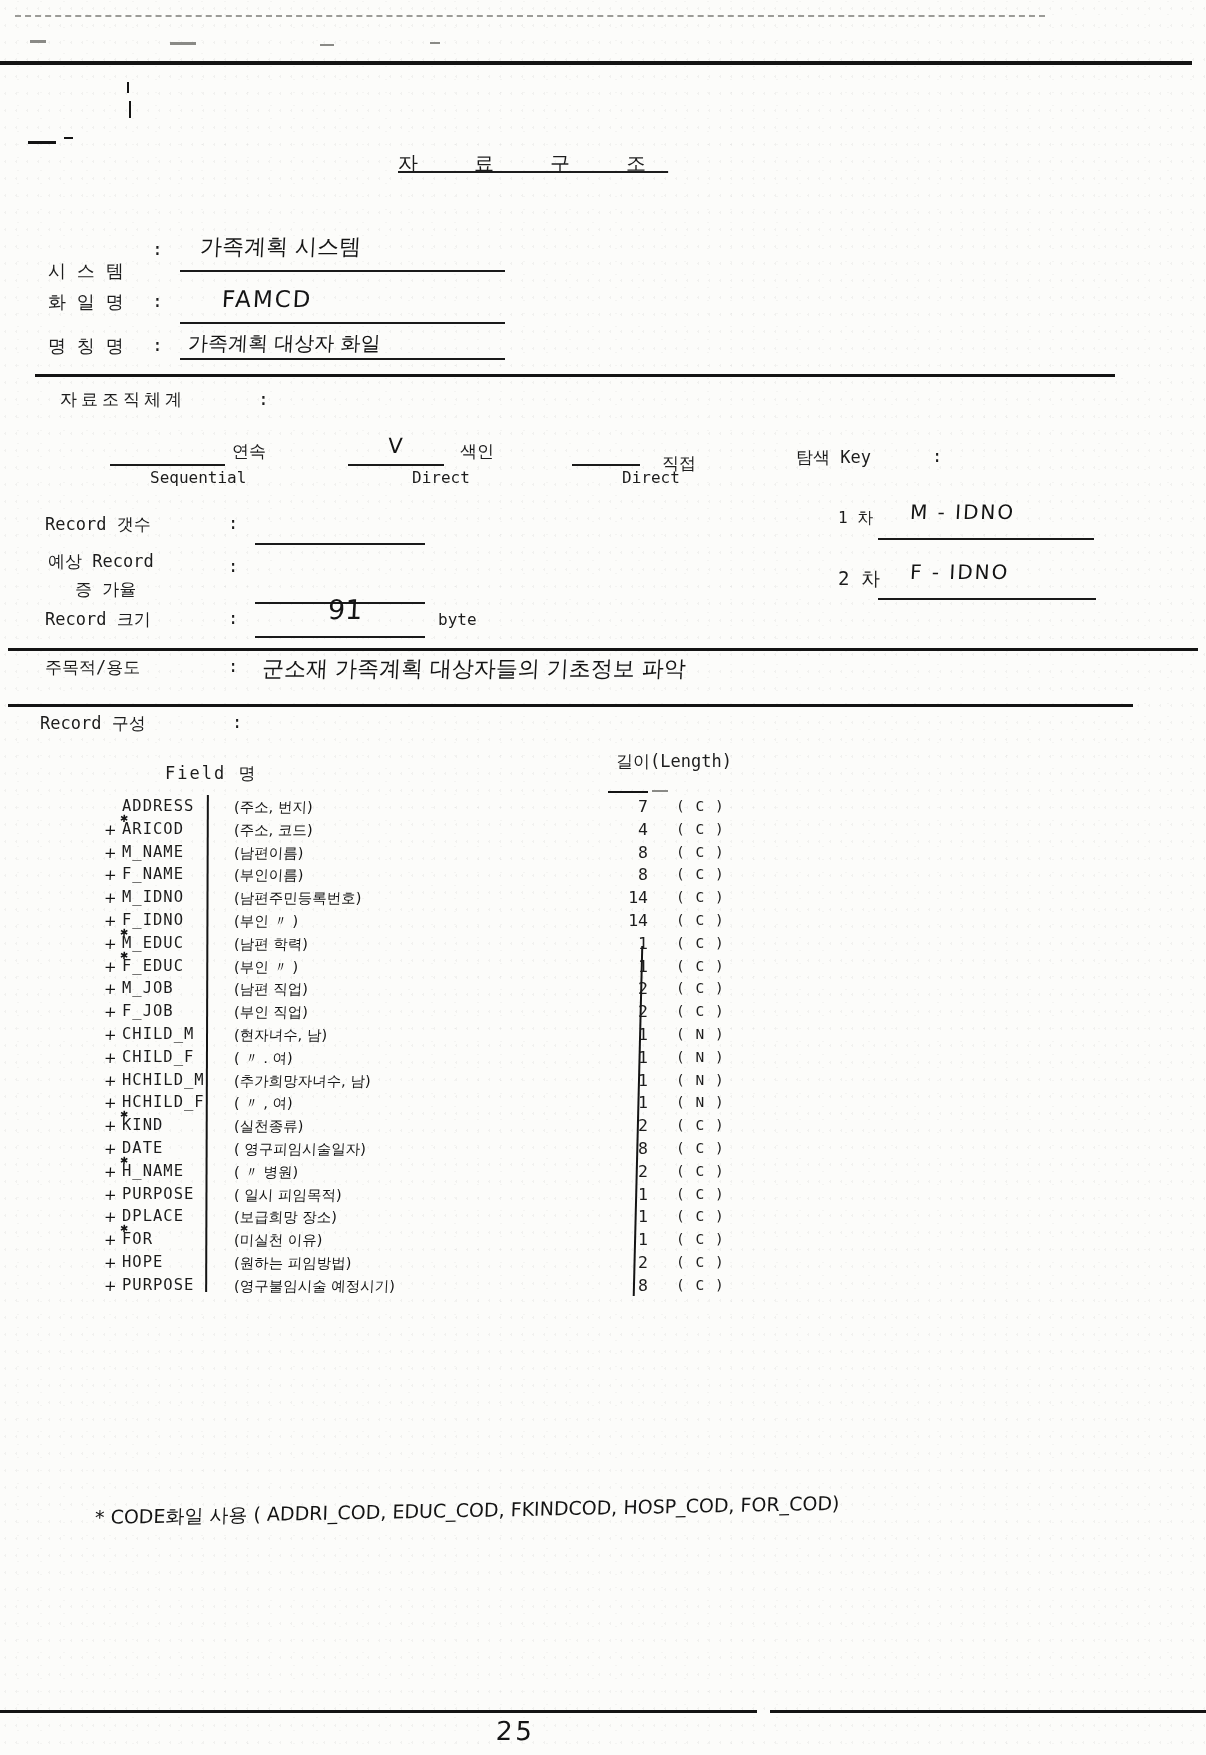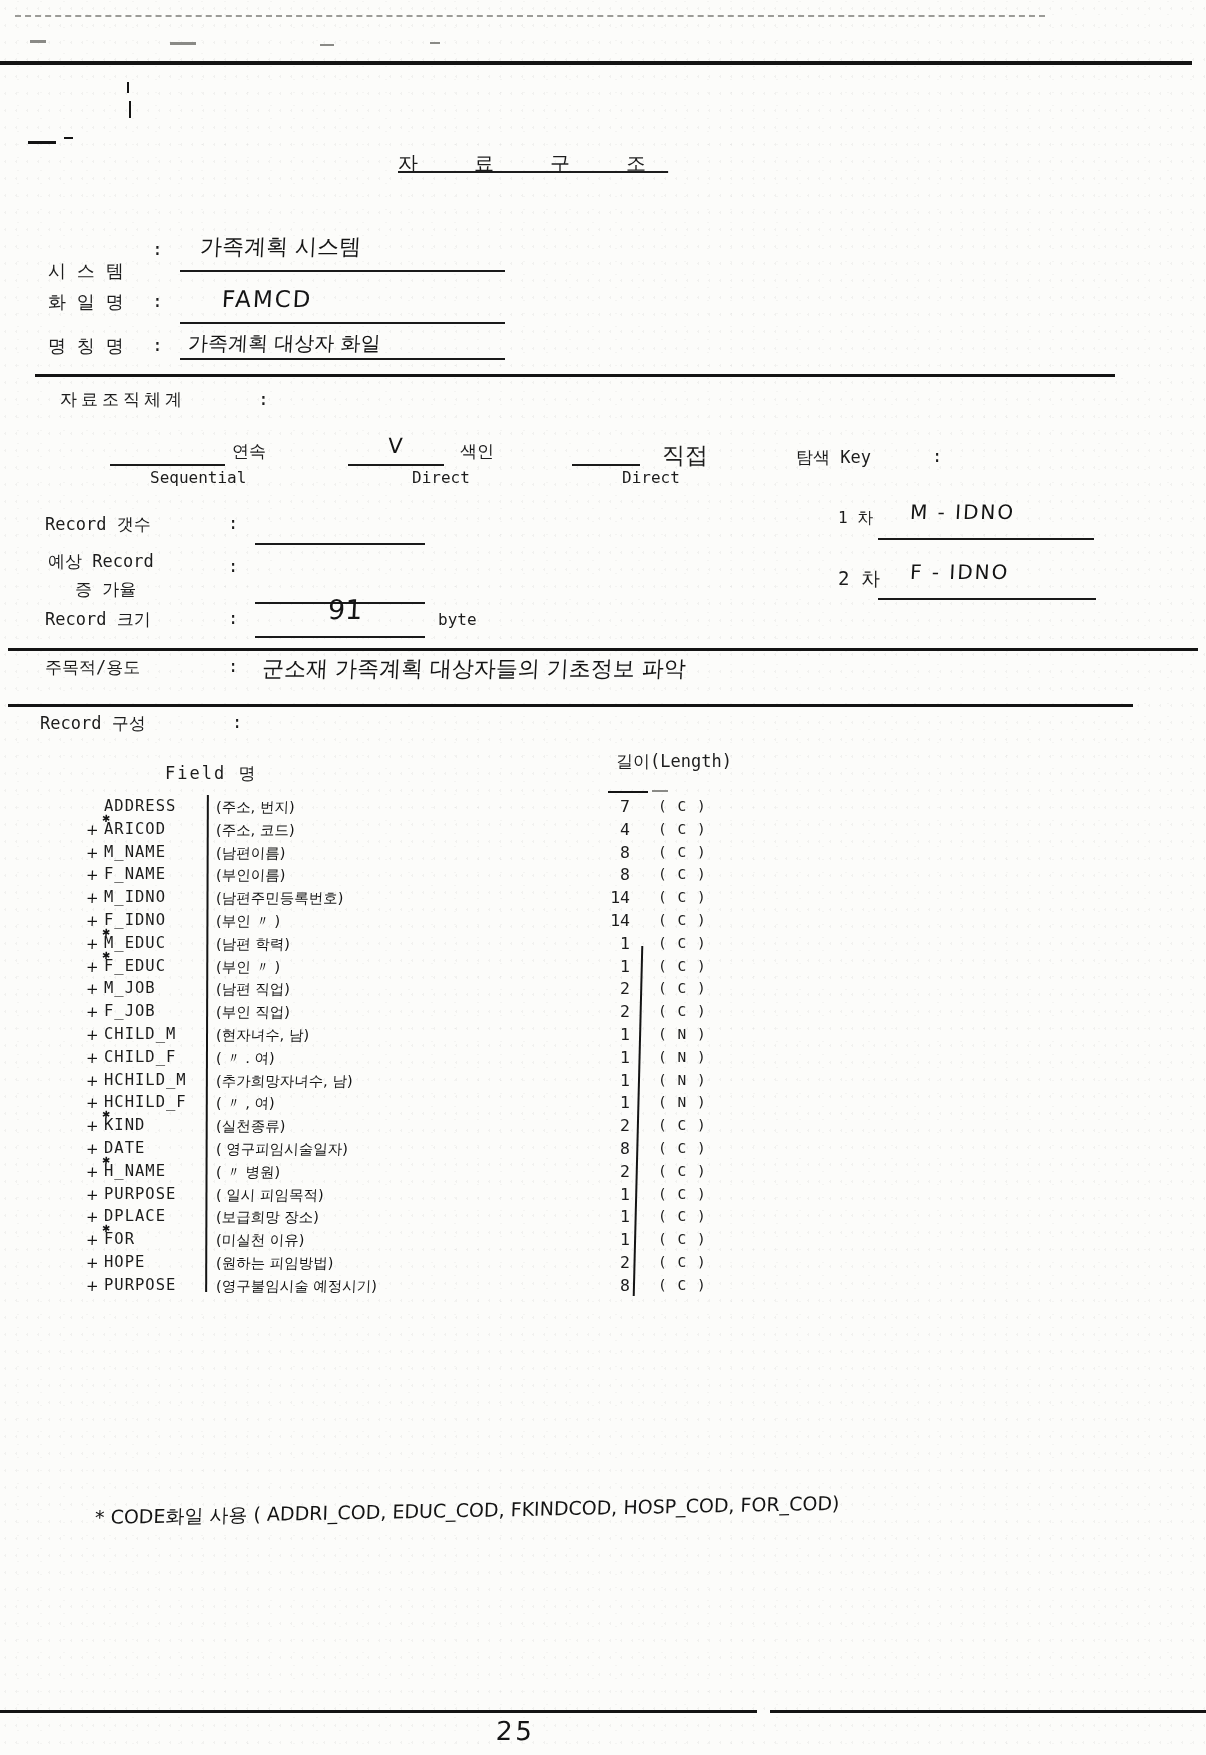--- a/index.html
+++ b/index.html
@@ -15,21 +15,21 @@
     overflow:hidden;
     font-family:"DejaVu Sans Mono","Liberation Mono",monospace;
     color:#161616;
   }
   .abs{position:absolute;white-space:nowrap;}
   .typed{font-family:"DejaVu Sans Mono","Liberation Mono",monospace;color:#1c1c1c;}
   .hand{font-family:"DejaVu Sans","Liberation Sans",sans-serif;color:#141414;transform:skewX(-3deg);}
   .uline{position:absolute;background:#1a1a1a;height:2px;}
   .hrule{position:absolute;background:#141414;}
   .faint{background:#8a8a86;}
-  .fieldrow{position:absolute;left:60px;width:1080px;height:23px;text-decoration:underline;}
+  .fieldrow{position:absolute;left:78px;width:1080px;height:23px;text-decoration:underline;}
   .fr-plus{position:absolute;left:26px;top:1px;font-size:15px;}
   .fr-star{position:absolute;left:42px;top:-7px;font-size:10px;}
   .fr-name{position:absolute;left:44px;top:0;font-size:15.5px;letter-spacing:1px;}
   .fr-desc{position:absolute;left:156px;top:1px;font-size:14.5px;}
   .fr-len{position:absolute;left:495px;top:0;width:75px;text-align:right;font-size:16.5px;}
   .fr-type{position:absolute;left:598px;top:1px;font-size:14.5px;letter-spacing:1px;}
 </style>
 </head>
 <body>
 
@@ -71,21 +71,21 @@
   <div class="uline" style="left:110px;top:464px;width:115px;"></div>
   <div class="abs typed" style="left:232px;top:440px;font-size:17px;">연속</div>
   <div class="abs typed" style="left:150px;top:468px;font-size:16px;">Sequential</div>
 
   <div class="abs hand" style="left:388px;top:434px;font-size:21px;">V</div>
   <div class="uline" style="left:348px;top:464px;width:96px;"></div>
   <div class="abs typed" style="left:460px;top:440px;font-size:17px;">색인</div>
   <div class="abs typed" style="left:412px;top:468px;font-size:16px;">Direct</div>
 
   <div class="uline" style="left:572px;top:464px;width:68px;"></div>
-  <div class="abs typed" style="left:662px;top:440px;font-size:23px;">직접</div>
+  <div class="abs typed" style="left:662px;top:452px;font-size:17px;">직접</div>
   <div class="abs typed" style="left:622px;top:468px;font-size:16px;">Direct</div>
 
   <div class="abs typed" style="left:796px;top:446px;font-size:17px;text-align:center;">탐색 Key</div>
   <div class="abs typed" style="left:932px;top:446px;font-size:17px;">:</div>
 
   <div class="abs typed" style="left:45px;top:513px;font-size:17px;">Record 갯수</div>
   <div class="abs typed" style="left:228px;top:513px;font-size:17px;">:</div>
   <div class="uline" style="left:255px;top:543px;width:170px;"></div>
 
   <div class="abs typed" style="left:48px;top:550px;font-size:17px;">예상 Record</div>

